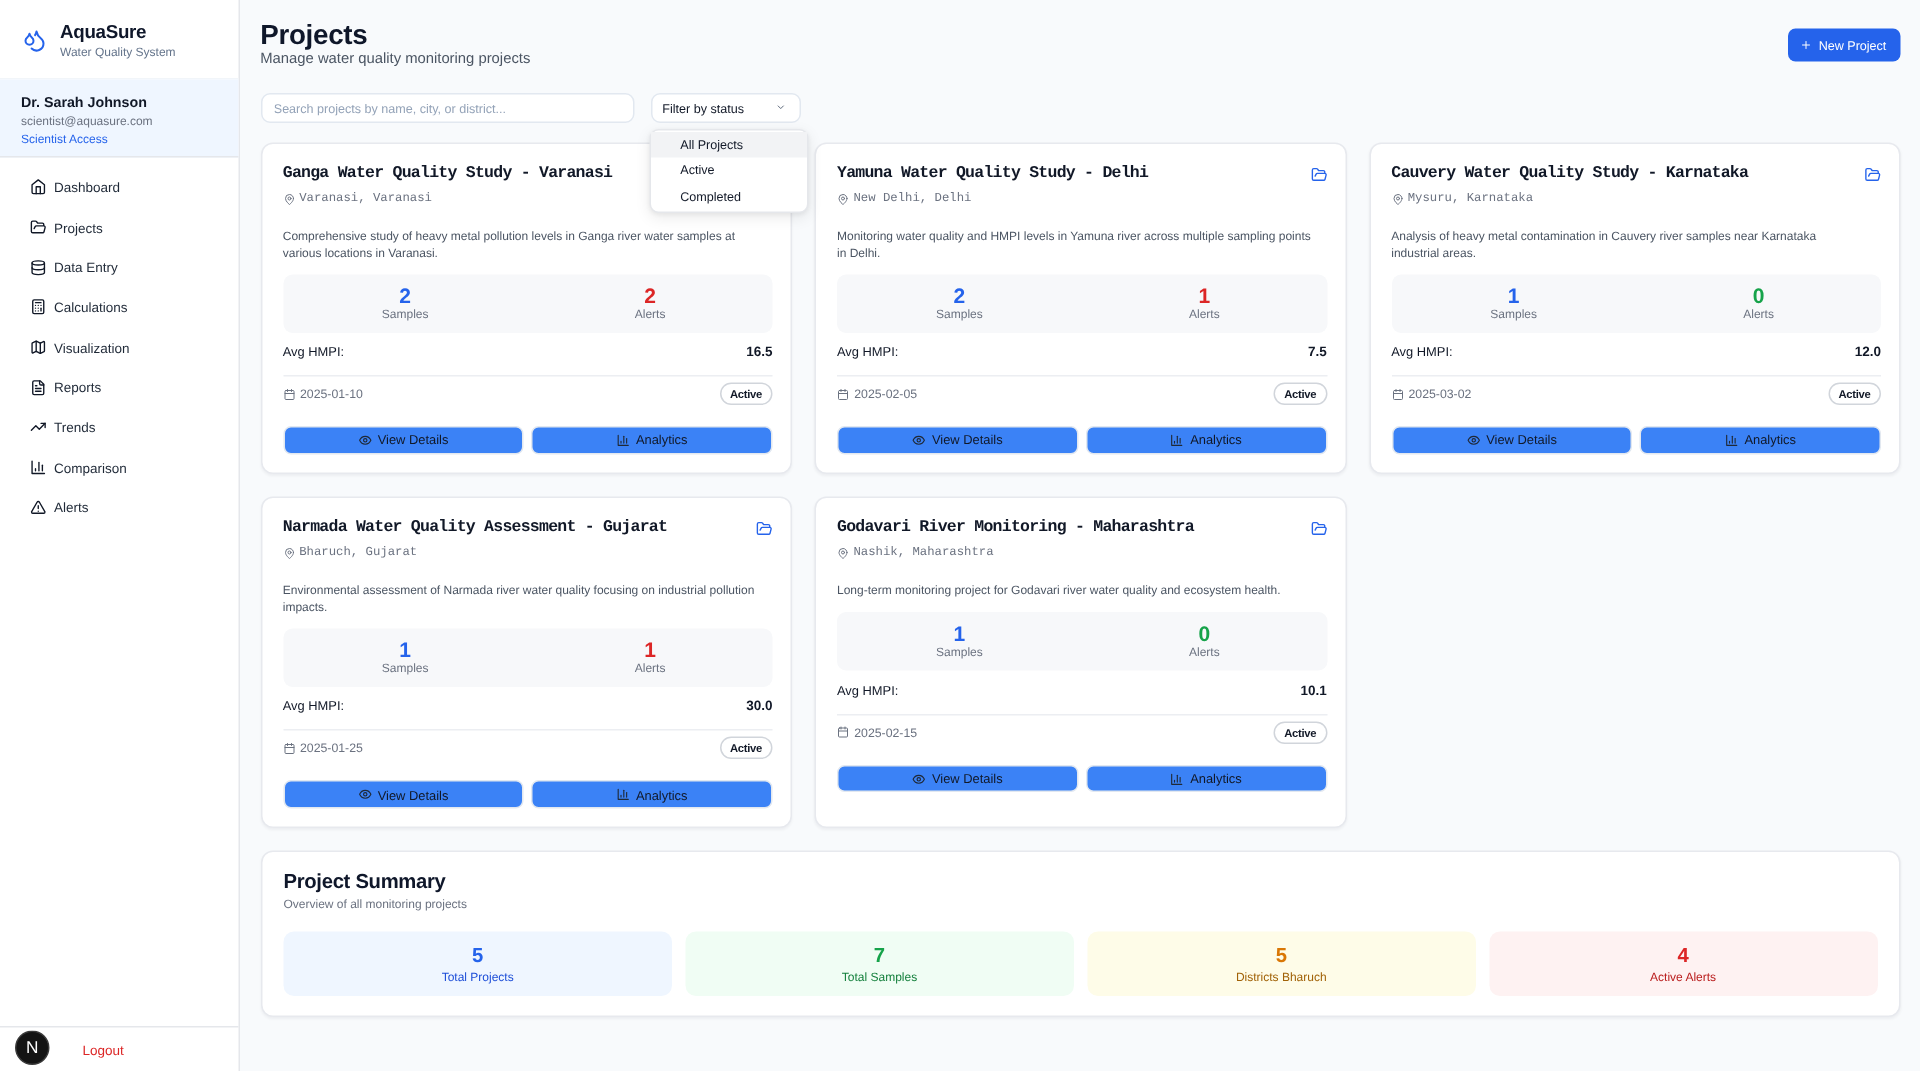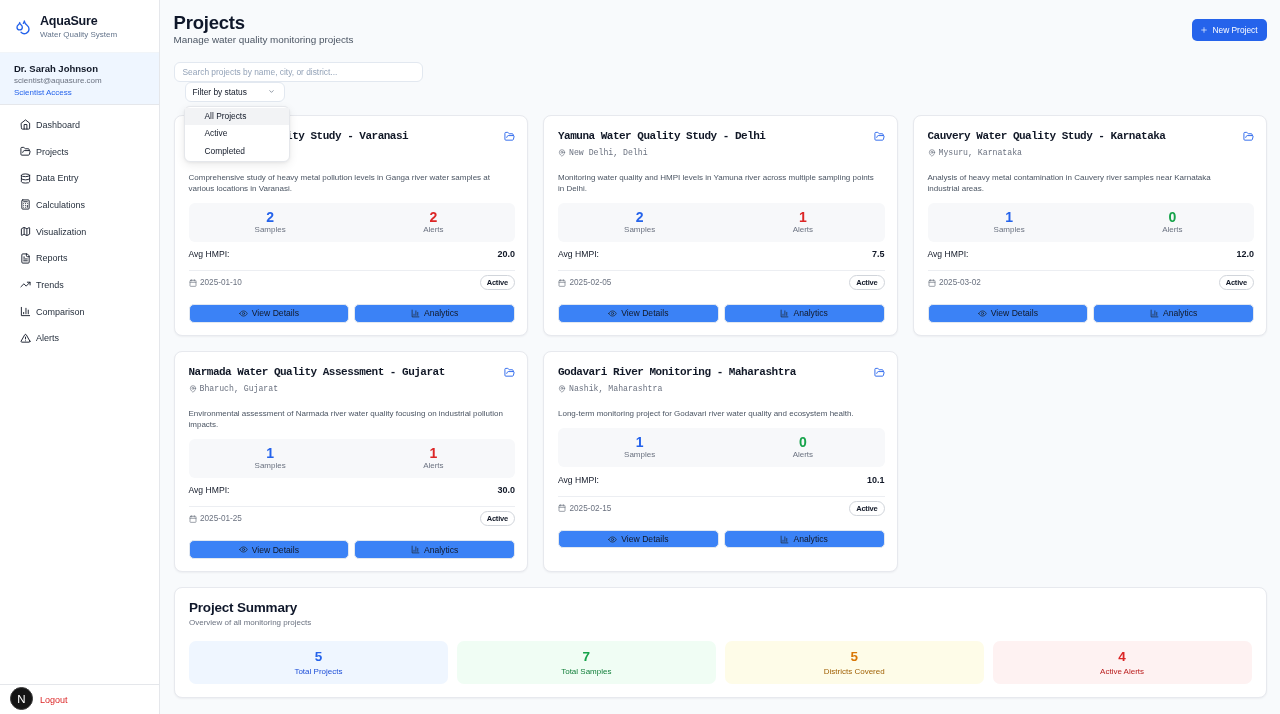--- a/index.html
+++ b/index.html
@@ -15,36 +15,36 @@
   .brand-name { font-size:12.5px; font-weight:700; color:#0f172a; line-height:14px; letter-spacing:-0.2px; }
   .brand-sub { font-size:8px; color:#64748b; line-height:9px; margin-top:2px; }
   .userbox { background:#eff6ff; padding:10px 14px 6.5px 14px; border-bottom:1px solid #e5e7eb; }
   .user-name { font-size:9.5px; font-weight:700; color:#111827; line-height:11px; }
   .user-email { font-size:8px; color:#6b7280; line-height:9px; margin-top:2px; }
   .user-role { font-size:8px; color:#2563eb; line-height:9px; margin-top:3px; font-weight:500; }
   .nav { padding-top:7px; flex:1; }
   .nav-item { height:26.7px; display:flex; align-items:center; gap:5px; padding-left:20px; cursor:pointer;
               font-size:9px; font-weight:500; color:#1f2937; }
   .nav-item .ic { color:#111827; }
-  .side-footer { border-top:1px solid #e5e7eb; height:30px; display:flex; align-items:center; padding-left:40px;margin-top:12px; }
+  .side-footer { border-top:1px solid #e5e7eb; height:30px; display:flex; align-items:center; padding-left:55px;margin-top:12px; }
   .logout { display:flex; align-items:center; gap:4px; color:#dc2626; font-size:9px; font-weight:500; cursor:pointer; }
   .dev-badge { position:absolute; left:10px; top:687px; width:23px; height:23px; border-radius:50%;
                background:#141414; border:1px solid #3a3a3a; color:#fff; display:flex; align-items:center; justify-content:center;
                font-size:11.5px; font-weight:400; z-index:60; font-family:"Liberation Sans", sans-serif; }
 
   
   .main { margin-left:160px; padding:13px 13px 0 13.5px; position:relative; }
   .page-head { display:flex; justify-content:space-between; align-items:flex-start; }
   .page-title { font-size:18.5px; font-weight:700; color:#0f172a; line-height:20px; letter-spacing:-0.2px; }
   .page-sub { font-size:9.9px; color:#4b5563; line-height:12px; margin-top:1px; }
   .btn-primary { display:flex; align-items:center; justify-content:center; gap:4px; background:#2563eb; color:#ffffff;
                  border:none; border-radius:5px; width:75px; height:22px; margin-top:6px; margin-right:0.5px;
                  font-size:8.4px; font-weight:500; font-family:inherit; cursor:pointer; }
 
-  .toolbar { display:flex; margin-top:15.5px; position:relative;flex-direction:column; }
+  .toolbar { display:flex; margin-top:15.5px; position:relative; }
   .search-input { width:249px; height:20px; border:1px solid #e2e8f0; border-radius:6px; background:#fff;
                   font-size:8.4px; font-family:inherit; color:#111827; padding:0 8px; outline:none; }
   .search-input::placeholder { color:#94a3b8; }
   .select-wrap { position:relative; margin-left:11px; }
   .select { width:100px; height:20px; border:1px solid #e2e8f0; border-radius:6px; background:#fff;
             display:flex; align-items:center; justify-content:space-between; padding:0 9px 0 7px;
             font-size:8.4px; color:#111827; cursor:pointer; }
   .select .ic { color:#475569; }
   .dropdown { position:absolute; left:-1px; top:24.4px; width:106.5px; background:#fff; border:1px solid #e5e7eb;
               border-radius:6px; box-shadow:0 3px 10px rgba(0,0,0,.08), 0 1px 3px rgba(0,0,0,.05);
@@ -286,21 +286,21 @@
             <div class="stat-num blue">2</div>
             <div class="stat-label">Samples</div>
           </div>
           <div class="stat">
             <div class="stat-num red">2</div>
             <div class="stat-label">Alerts</div>
           </div>
         </div>
         <div class="avg-row">
           <span class="avg-label">Avg HMPI:</span>
-          <span class="avg-value">20.0</span>
+          <span class="avg-value">16.5</span>
         </div>
         <hr class="card-sep">
         <div class="foot-row">
           <div class="date">
             <span>
               <svg class="ic" width="8" height="8" viewBox="0 0 24 24" fill="none" stroke="currentColor" stroke-width="2" stroke-linecap="round" stroke-linejoin="round">
                 <rect width="18" height="18" x="3" y="4" rx="2" ry="2"></rect>
                 <line x1="16" x2="16" y1="2" y2="6"></line>
                 <line x1="8" x2="8" y1="2" y2="6"></line>
                 <line x1="3" x2="21" y1="10" y2="10"></line>
@@ -634,21 +634,21 @@
         <div class="tile blue">
           <div class="tile-num">5</div>
           <div class="tile-label">Total Projects</div>
         </div>
         <div class="tile green">
           <div class="tile-num">7</div>
           <div class="tile-label">Total Samples</div>
         </div>
         <div class="tile amber">
           <div class="tile-num">5</div>
-          <div class="tile-label">Districts Covered</div>
+          <div class="tile-label">Districts Bharuch</div>
         </div>
         <div class="tile red">
           <div class="tile-num">4</div>
           <div class="tile-label">Active Alerts</div>
         </div>
       </div>
   </section>
 </main>
 
 </body></html>

